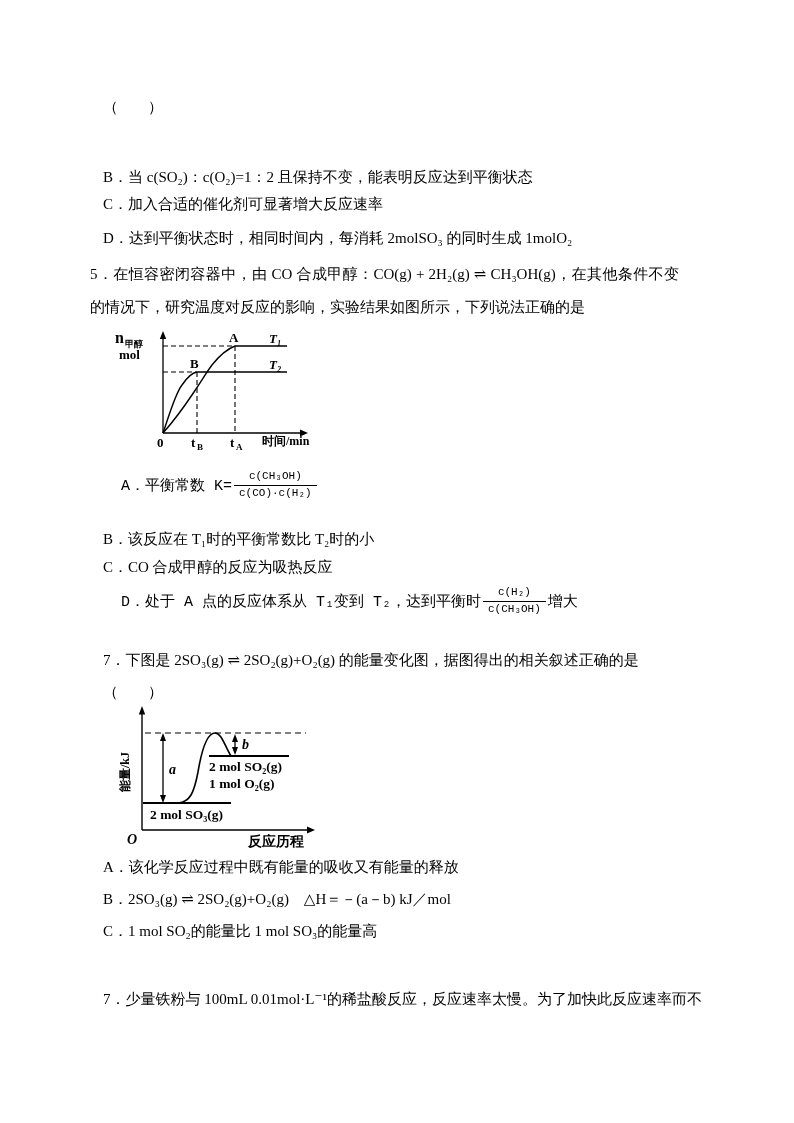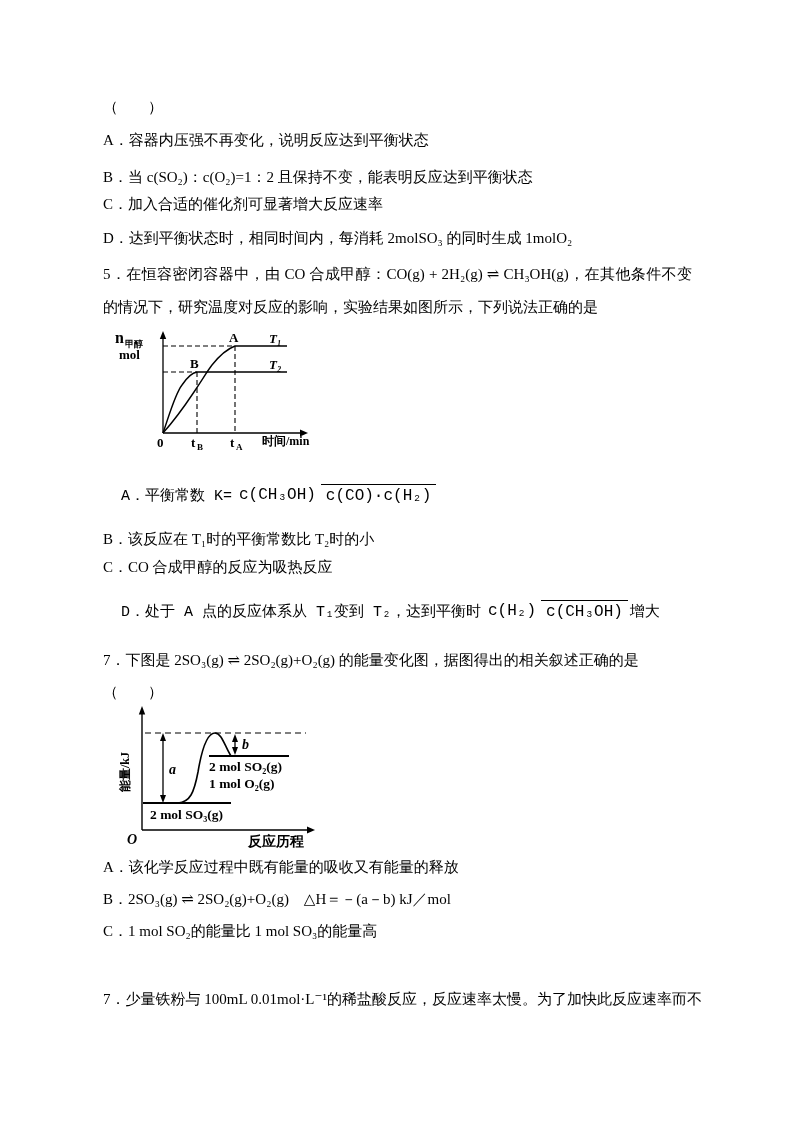--- a/index.html
+++ b/index.html
@@ -3,37 +3,36 @@
 <meta charset="utf-8">
 <style>
   html,body { margin:0; padding:0; background:#e8e8e8; }
   .page {
     position:relative; width:794px; height:1123px; margin:0 auto;
     background:#ffffff; color:#000;
     font-family:"Liberation Serif","DejaVu Serif",serif;
     font-size:15px; overflow:hidden;
   }
   .line { position:absolute; left:103px; white-space:nowrap; }
-  .para { position:absolute; left:103px; width:589px; line-height:33px; text-align:justify; }
+  .para { position:absolute; left:90px; width:589px; line-height:33px; text-align:justify; }
   .fracrow { position:absolute; left:121px; display:flex; align-items:center; white-space:nowrap;font-family:Liberation Mono, monospace; }
-  .frac { display:inline-flex; align-items:center;
-          font-size:16px; line-height:1.25; margin:16px 2px; vertical-align:middle; }
+  .frac { display:inline-flex; flex-direction:column; align-items:center;
+          font-size:11px; line-height:1.25; margin:2px 2px; vertical-align:middle; }
   .frac .num { padding:0 5px 1px; }
   .frac .den { border-top:1.2px solid #000; padding:1px 5px 0; }
   svg text { font-family:"Liberation Serif","DejaVu Serif",serif; fill:#000; }
   svg .stroke { stroke:#000; fill:none; }
   .fig { position:absolute; }
 </style>
 </head>
 <body>
 
 <div class="page">
 
   <div class="line" style="top:98px">（　　）</div>
-  <div class="line" style="top:131px">A．容器内压强不再变化，说明反应达到平衡状态</div>
   <div class="line" style="top:168px">B．当 c(SO₂)：c(O₂)=1：2 且保持不变，能表明反应达到平衡状态</div>
   <div class="line" style="top:195px">C．加入合适的催化剂可显著增大反应速率</div>
   <div class="line" style="top:229px">D．达到平衡状态时，相同时间内，每消耗 2molSO₃ 的同时生成 1molO₂</div>
 
   <div class="para" style="top:258px">5．在恒容密闭容器中，由 CO 合成甲醇：CO(g) + 2H₂(g) ⇌ CH₃OH(g)，在其他条件不变的情况下，研究温度对反应的影响，实验结果如图所示，下列说法正确的是</div>
 
   <svg class="fig" style="left:106px; top:330px" width="212" height="124" viewBox="0 0 212 124">
 
     <line class="stroke" x1="57" y1="6" x2="57" y2="103" stroke-width="1.3"></line>
     <polygon points="57,1 53.8,9 60.2,9"></polygon>

